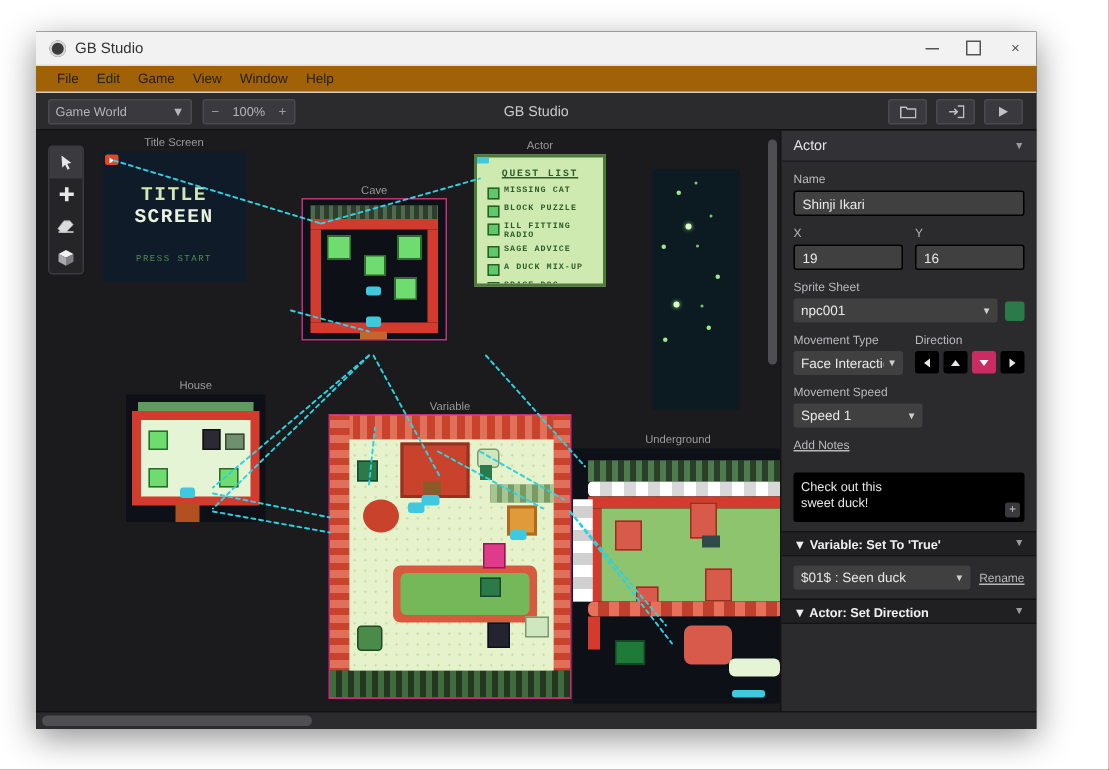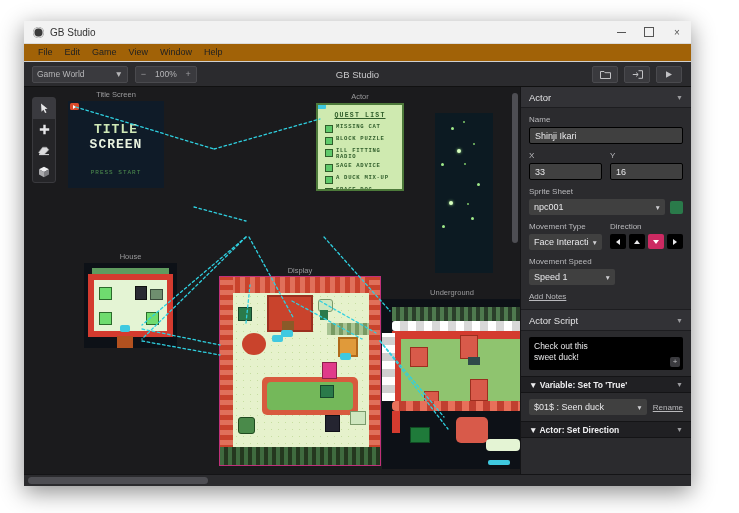--- a/index.html
+++ b/index.html
@@ -261,39 +261,57 @@
               <div style="font-family:'Liberation Mono',monospace;font-size:5.6px;font-weight:bold;color:#2f5d2a;letter-spacing:.7px;line-height:6px;">A DUCK MIX-UP</div>
             </div>
             <div style="display:flex;align-items:flex-start;gap:3px;">
               <div style="width:6px;height:6px;background:#5fc96a;border:1px solid #2f5d2a;flex:none;margin-top:1px;"></div>
               <div style="font-family:'Liberation Mono',monospace;font-size:5.6px;font-weight:bold;color:#2f5d2a;letter-spacing:.7px;line-height:6px;">SPACE DOG</div>
             </div>
           </div>
         </div>
       </div>
 
+      <div class="scene sel" style="left:178px;top:46px;width:95px;height:93px;">
+        <div class="slabel">Cave</div>
+        <div class="sbody" style="width:95px;height:93px;background:#0d1117;">
+          <div class="px" style="left:5px;top:4px;right:5px;height:9px;background:#3c4f3c;
+                      background-image:repeating-linear-gradient(90deg,#4e6b4e 0 3px,#2e3d2e 3px 6px);"></div>
+          <div class="px" style="left:5px;top:13px;right:5px;height:7px;background:#d43b2f;"></div>
+          <div class="px" style="left:5px;top:20px;width:7px;height:62px;background:#d43b2f;"></div>
+          <div class="px" style="right:5px;top:20px;width:7px;height:62px;background:#d43b2f;"></div>
+          <div class="px" style="left:5px;bottom:4px;right:5px;height:7px;background:#d43b2f;"></div>
+          <div class="px" style="left:16px;top:24px;width:14px;height:14px;background:#6fdc6f;border:1px solid #2b6b2b;"></div>
+          <div class="px" style="right:16px;top:24px;width:14px;height:14px;background:#6fdc6f;border:1px solid #2b6b2b;"></div>
+          <div class="px" style="left:41px;top:37px;width:12px;height:12px;background:#6fdc6f;border:1px solid #2b6b2b;"></div>
+          <div class="px" style="right:19px;top:52px;width:13px;height:13px;background:#6fdc6f;border:1px solid #2b6b2b;"></div>
+          <div class="px" style="left:42px;top:58px;width:10px;height:6px;background:#3fc9e0;border-radius:2px;"></div>
+          <div class="px" style="left:42px;bottom:8px;width:10px;height:7px;background:#3fc9e0;border-radius:2px;"></div>
+          <div class="px" style="left:38px;bottom:-4px;width:18px;height:9px;background:#c4652b;"></div>
+        </div>
+      </div>
 
       <div class="scene" style="left:60px;top:176px;width:93px;height:85px;">
         <div class="slabel">House</div>
         <div class="sbody" style="width:93px;height:85px;background:#0d1117;">
           <div class="px" style="left:8px;top:5px;right:8px;height:6px;background:#5f9b5f;"></div>
           <div class="px" style="left:4px;top:11px;right:4px;bottom:11px;background:#d43b2f;"></div>
           <div class="px" style="left:10px;top:17px;right:10px;bottom:17px;background:#e4f4d4;"></div>
           <div class="px" style="left:15px;top:24px;width:11px;height:11px;background:#6fdc6f;border:1px solid #2b6b2b;"></div>
           <div class="px" style="left:51px;top:23px;width:10px;height:12px;background:#2a2a33;border:1px solid #111;"></div>
           <div class="px" style="left:66px;top:26px;width:11px;height:9px;background:#6f8f6f;border:1px solid #3a4a3a;"></div>
           <div class="px" style="left:15px;top:49px;width:11px;height:11px;background:#6fdc6f;border:1px solid #2b6b2b;"></div>
           <div class="px" style="left:62px;top:49px;width:11px;height:11px;background:#6fdc6f;border:1px solid #2b6b2b;"></div>
           <div class="px" style="left:36px;bottom:16px;width:10px;height:7px;background:#3fc9e0;border-radius:2px;"></div>
           <div class="px" style="left:33px;bottom:0px;width:16px;height:12px;background:#b2511f;"></div>
         </div>
       </div>
 
       <div class="scene" style="left:196px;top:190px;width:160px;height:188px;">
-        <div class="slabel">Display</div>
+        <div class="slabel">Variable</div>
         <div class="sbody" style="width:160px;height:188px;background:#e6f2cc;outline:1px solid #c0307a;">
 
           <div class="px" style="left:0;top:0;right:0;height:16px;
                background:#d85a3e;background-image:repeating-linear-gradient(90deg,#e0705a 0 5px,#c9432c 5px 10px);"></div>
           <div class="px" style="left:0;top:0;width:13px;bottom:0;
                background:#d85a3e;background-image:repeating-linear-gradient(0deg,#e0705a 0 5px,#c9432c 5px 10px);"></div>
           <div class="px" style="right:0;top:0;width:11px;bottom:0;
                background:#d85a3e;background-image:repeating-linear-gradient(0deg,#e0705a 0 5px,#c9432c 5px 10px);"></div>
           <div class="px" style="left:0;bottom:0;right:0;height:18px;
                background:#2f4a2f;background-image:repeating-linear-gradient(90deg,#3f6b3f 0 4px,#24381f 4px 8px);"></div>
@@ -379,21 +397,21 @@
         <div class="caret">▼</div>
       </div>
 
       <div class="fields">
         <div class="flabel">Name</div>
         <div class="finput">Shinji Ikari</div>
 
         <div class="row2">
           <div>
             <div class="flabel">X</div>
-            <div class="finput">33</div>
+            <div class="finput">19</div>
           </div>
           <div>
             <div class="flabel">Y</div>
             <div class="finput">16</div>
           </div>
         </div>
 
         <div class="flabel">Sprite Sheet</div>
         <div class="sprow">
           <div class="fselect">
@@ -433,24 +451,20 @@
         <div class="flabel">Movement Speed</div>
         <div class="fselect" style="width:77px;">
           <span>Speed 1</span>
           <span class="cv">▼</span>
         </div>
 
         <div class="notes">Add Notes</div>
       </div>
 
       <div class="scripts">
-        <div class="sec-head" style="border-top:1px solid #1d1d20;">
-          <div class="sec-title">Actor Script</div>
-          <div class="caret">▼</div>
-        </div>
 
         <div class="ev-body">
           <div class="ta">
             <span style="white-space:pre-line;">Check out this
 sweet duck!</span>
             <span class="plus">+</span>
           </div>
         </div>
 
         <div class="ev-head">

